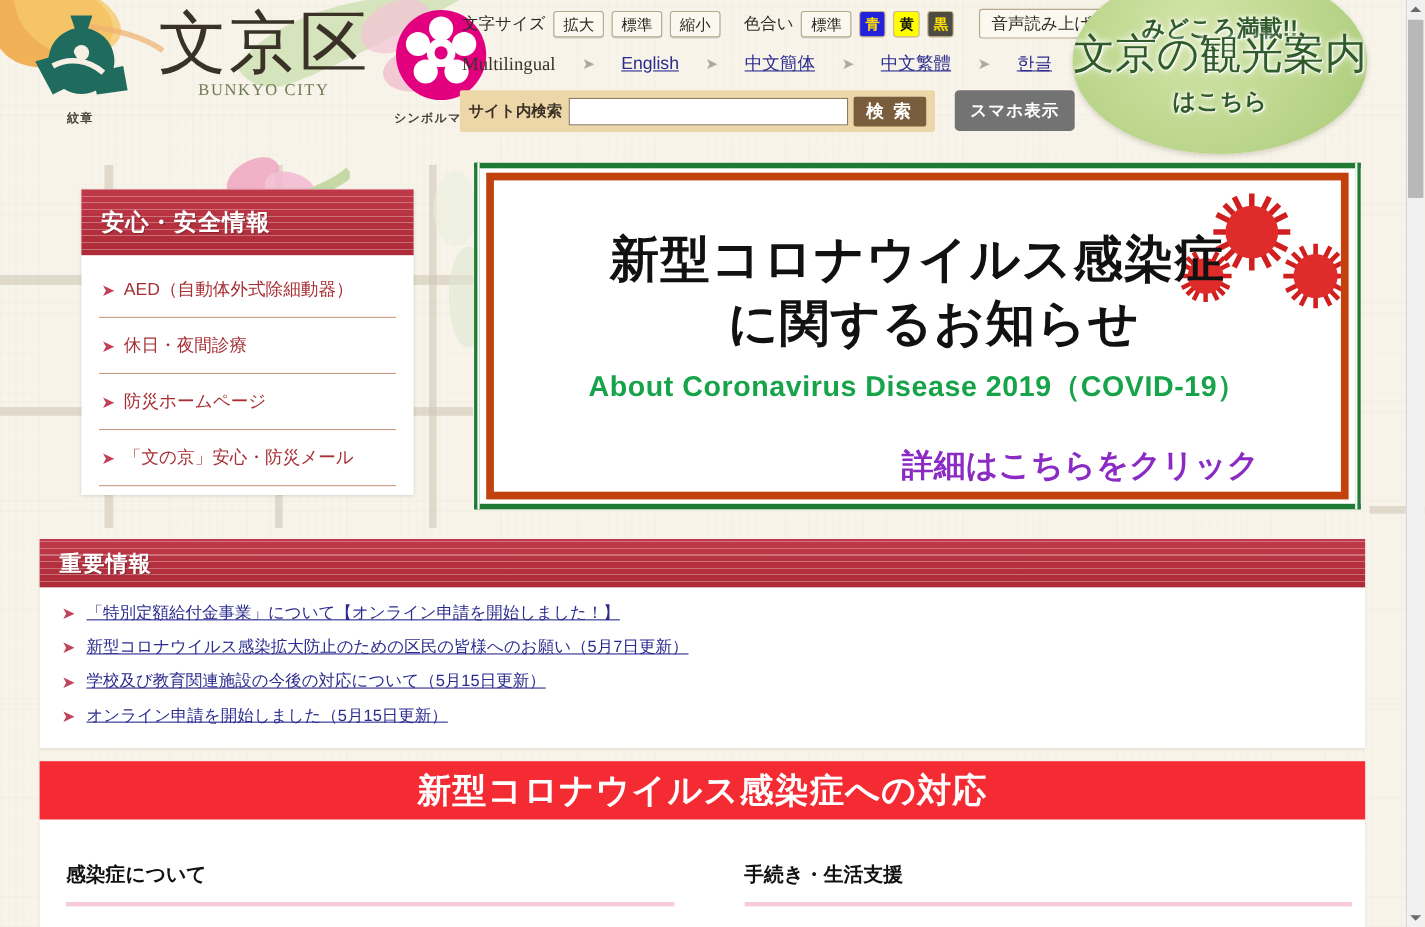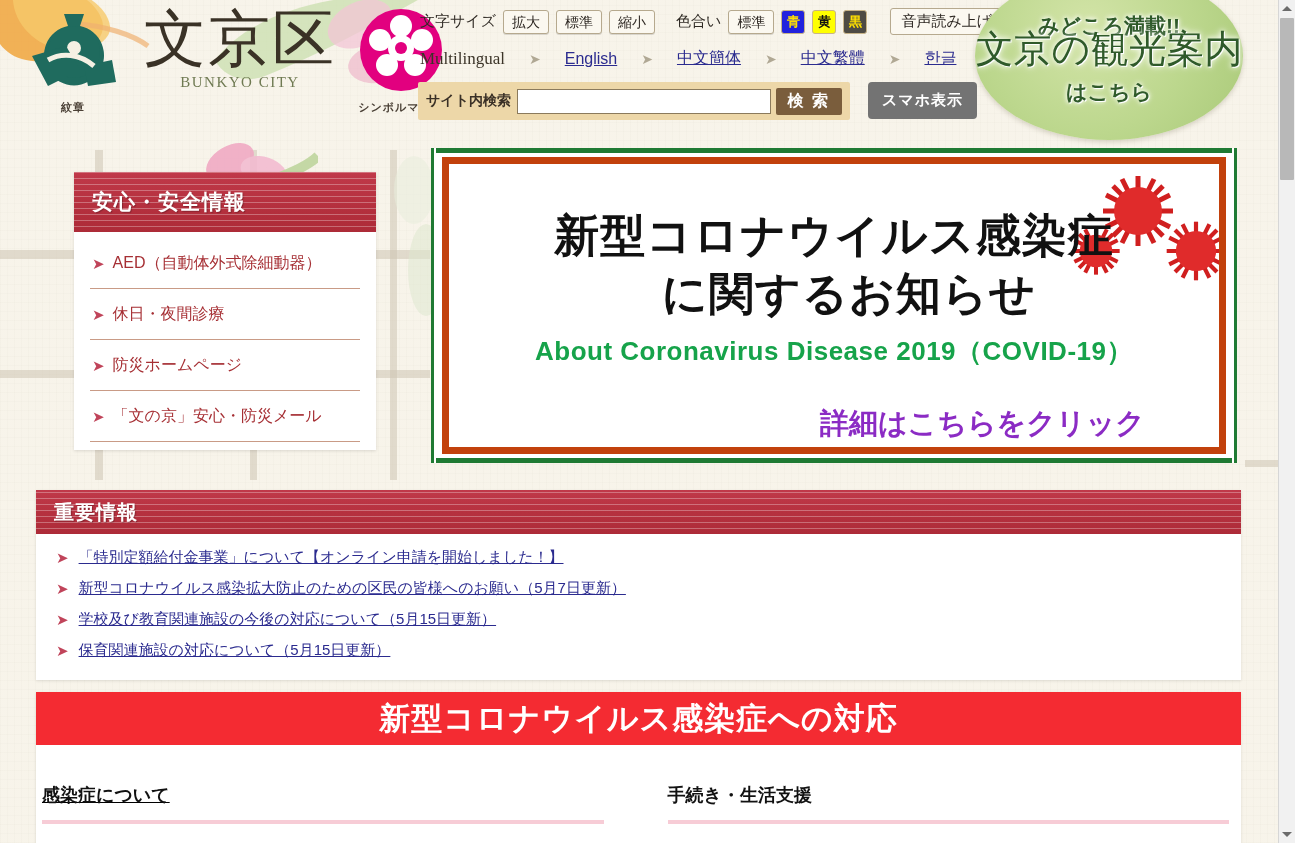--- a/index.html
+++ b/index.html
@@ -128,21 +128,21 @@
   .imp-item{display:flex;align-items:center;gap:10px;padding:6px 0;font-size:15px;cursor:pointer;}
   .imp-item a{color:#2b2b8f;text-decoration:underline;}
 
   
   #response{position:absolute;left:36px;top:692px;width:1205px;background:#fff;
      box-shadow:0 1px 3px rgba(0,0,0,.10);height:151px;}
   #response-head{height:53px;background:#f42b32;color:#fff;display:flex;align-items:center;
      justify-content:center;font-size:31px;font-weight:bold;letter-spacing:1px;}
   #response-cols{display:flex;padding:38px 0 0 0;}
   .res-col{flex:1;padding:0 12px 0 8px;box-sizing:border-box;}
-  .res-col:first-child{padding-left:6px;text-decoration:underline;}
+  .res-col:first-child{padding-left:24px;}
   .res-title{font-size:18px;font-weight:bold;color:#111;padding-bottom:13px;}
   .res-rule{height:4px;background:#f7ccd6;}
   .col-sep{width:44px;}
 
   
   #scrollbar{position:absolute;right:0;top:0;width:16px;height:843px;background:#f1f1f1;
      border-left:1px solid #d6d6d6;}
   .sb-arrow{width:16px;height:17px;background:#f1f1f1;display:flex;align-items:center;
      justify-content:center;cursor:pointer;}
   .tri-up{width:0;height:0;border-left:5px solid transparent;border-right:5px solid transparent;
@@ -361,21 +361,21 @@
       <div class="imp-item">
         <span class="chev">➤</span>
         <a>新型コロナウイルス感染拡大防止のための区民の皆様へのお願い（5月7日更新）</a>
       </div>
       <div class="imp-item">
         <span class="chev">➤</span>
         <a>学校及び教育関連施設の今後の対応について（5月15日更新）</a>
       </div>
       <div class="imp-item">
         <span class="chev">➤</span>
-        <a>保育関連施設の対応について（5月15日更新）</a>
+        <a>オンライン申請を開始しました（5月15日更新）</a>
       </div>
     </div>
   </div>
 
   <div id="response">
     <div id="response-head">新型コロナウイルス感染症への対応</div>
     <div id="response-cols">
       <div class="res-col">
         <div class="res-title">感染症について</div>
         <div class="res-rule"></div>

